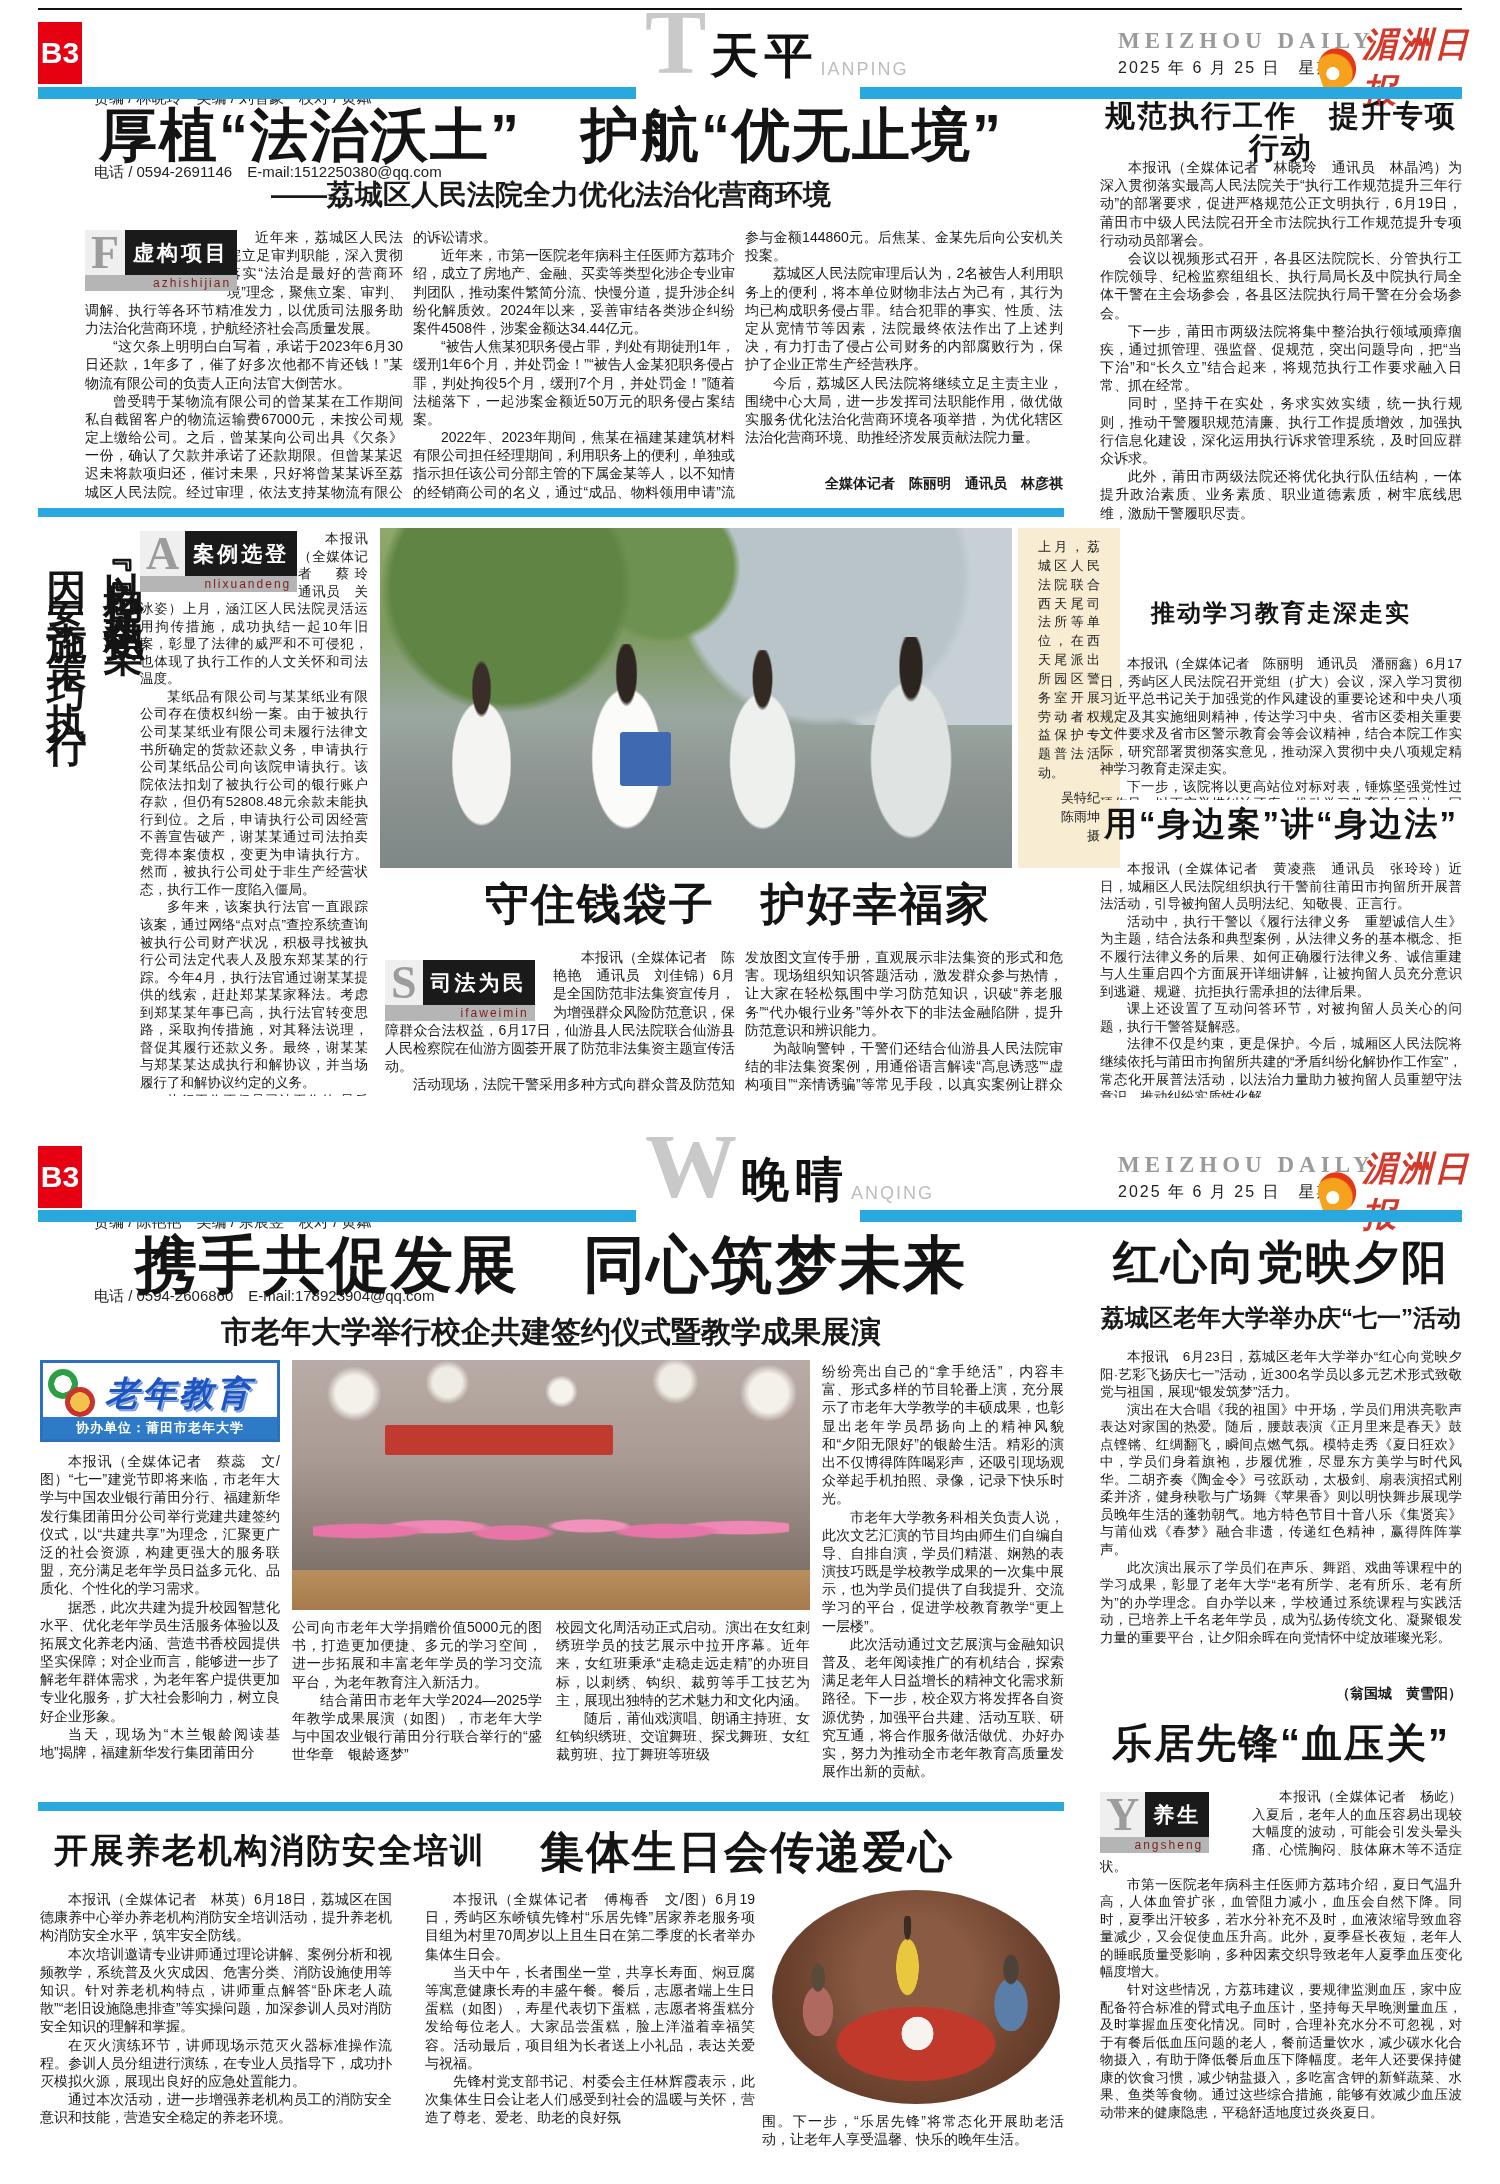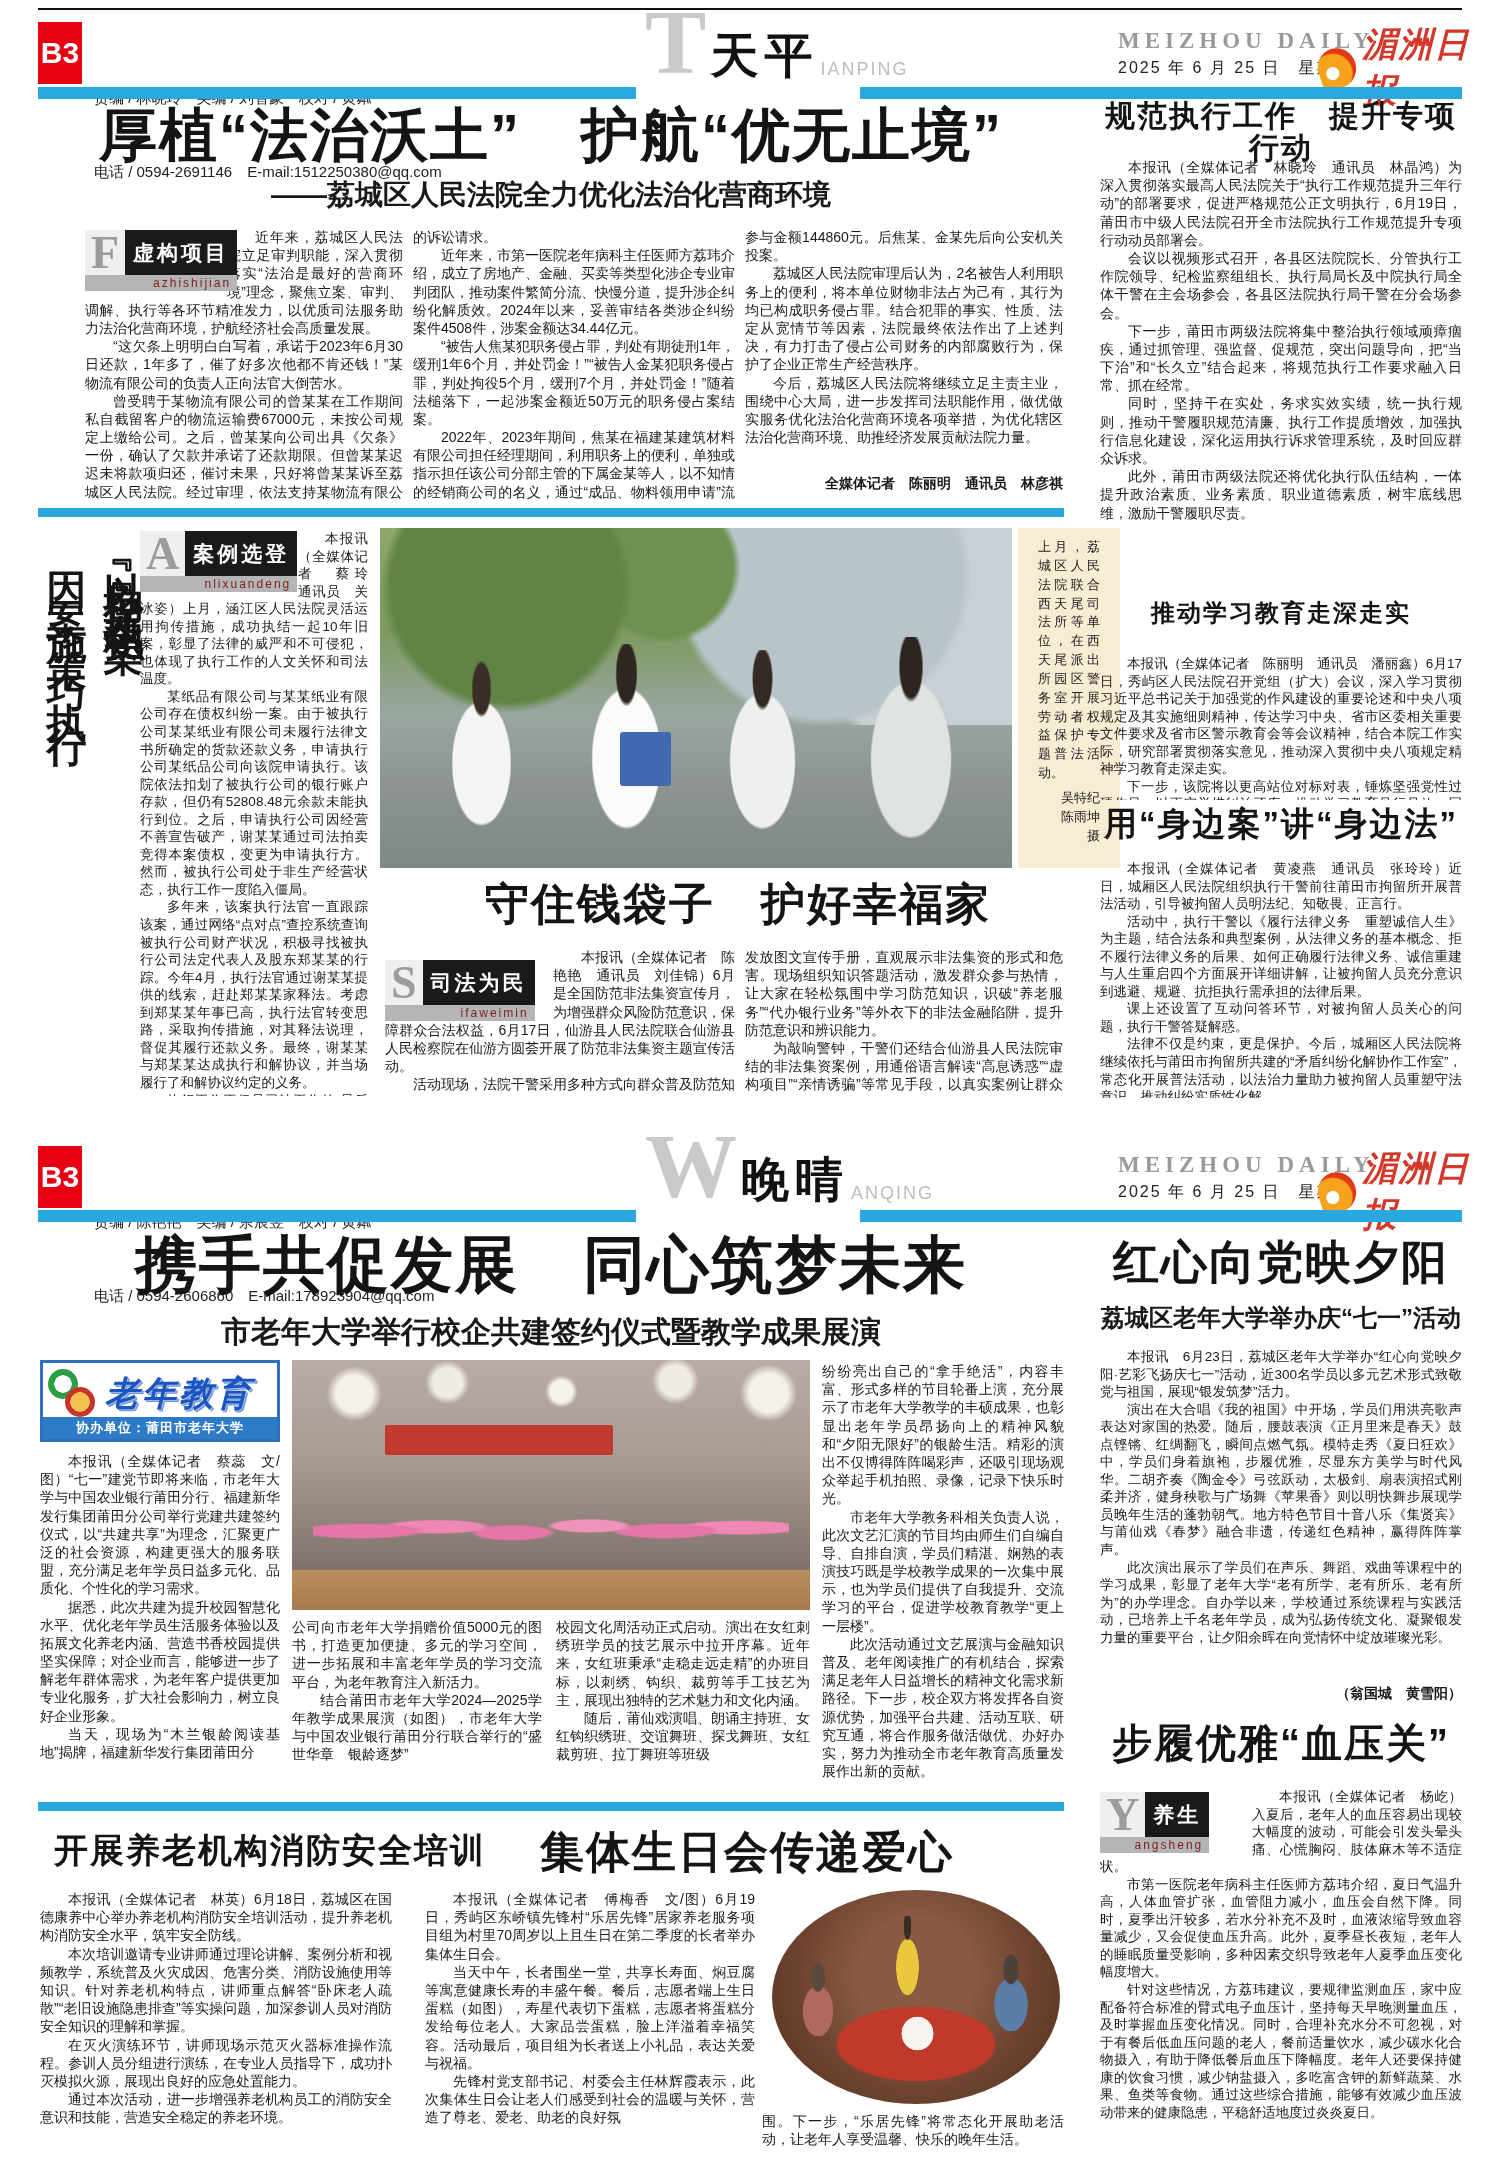--- a/index.html
+++ b/index.html
@@ -278,21 +278,21 @@
 
   <div class="abs headline" style="left:1100px;top:1238px;width:362px;font-size:46px;">红心向党映夕阳</div>
   <div class="abs subhead" style="left:1100px;top:1302px;width:362px;font-size:24px;">荔城区老年大学举办庆“七一”活动</div>
   <div class="abs bt" style="left:1100px;top:1348px;width:362px;height:330px;font-size:13.5px;">
       <p class="p">本报讯　6月23日，荔城区老年大学举办“红心向党映夕阳·艺彩飞扬庆七一”活动，近300名学员以多元艺术形式致敬党与祖国，展现“银发筑梦”活力。</p>
       <p class="p">演出在大合唱《我的祖国》中开场，学员们用洪亮歌声表达对家国的热爱。随后，腰鼓表演《正月里来是春天》鼓点铿锵、红绸翻飞，瞬间点燃气氛。模特走秀《夏日狂欢》中，学员们身着旗袍，步履优雅，尽显东方美学与时代风华。二胡齐奏《陶金令》弓弦跃动，太极剑、扇表演招式刚柔并济，健身秧歌与广场舞《苹果香》则以明快舞步展现学员晚年生活的蓬勃朝气。地方特色节目十音八乐《集贤宾》与莆仙戏《春梦》融合非遗，传递红色精神，赢得阵阵掌声。</p>
       <p class="p">此次演出展示了学员们在声乐、舞蹈、戏曲等课程中的学习成果，彰显了老年大学“老有所学、老有所乐、老有所为”的办学理念。自办学以来，学校通过系统课程与实践活动，已培养上千名老年学员，成为弘扬传统文化、凝聚银发力量的重要平台，让夕阳余晖在向党情怀中绽放璀璨光彩。</p>
     </div>
   <div class="abs bt byline" style="left:1100px;top:1680px;width:362px;">（翁国城　黄雪阳）</div>
 
-  <div class="abs headline" style="left:1100px;top:1722px;width:362px;font-size:40px;">步履优雅“血压关”</div>
+  <div class="abs headline" style="left:1100px;top:1722px;width:362px;font-size:40px;">乐居先锋“血压关”</div>
   <div class="abs bt" style="left:1100px;top:1788px;width:362px;height:380px;font-size:13.5px;">
     <div style="float:left;width:152px;height:66px;"></div>
   <p class="p">本报讯（全媒体记者　杨屹）入夏后，老年人的血压容易出现较大幅度的波动，可能会引发头晕头痛、心慌胸闷、肢体麻木等不适症状。</p>
       <p class="p">市第一医院老年病科主任医师方荔玮介绍，夏日气温升高，人体血管扩张，血管阻力减小，血压会自然下降。同时，夏季出汗较多，若水分补充不及时，血液浓缩导致血容量减少，又会促使血压升高。此外，夏季昼长夜短，老年人的睡眠质量受影响，多种因素交织导致老年人夏季血压变化幅度增大。</p>
       <p class="p">针对这些情况，方荔玮建议，要规律监测血压，家中应配备符合标准的臂式电子血压计，坚持每天早晚测量血压，及时掌握血压变化情况。同时，合理补充水分不可忽视，对于有餐后低血压问题的老人，餐前适量饮水，减少碳水化合物摄入，有助于降低餐后血压下降幅度。老年人还要保持健康的饮食习惯，减少钠盐摄入，多吃富含钾的新鲜蔬菜、水果、鱼类等食物。通过这些综合措施，能够有效减少血压波动带来的健康隐患，平稳舒适地度过炎炎夏日。</p>
     </div>
   <div class="abs kicker" style="left:1100px;top:1792px;">
     <div class="row">
       <span class="bigL">Y</span>
       <span class="cnbar">养生</span>

